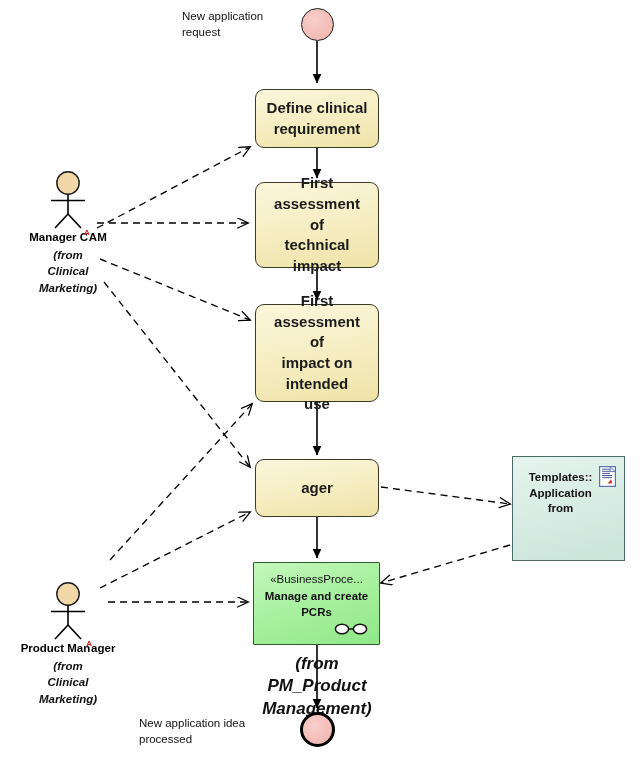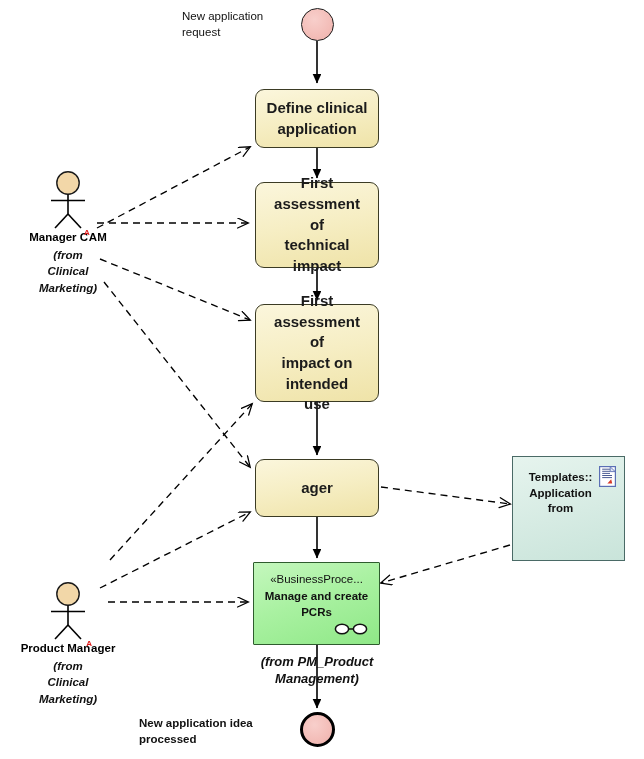--- a/index.html
+++ b/index.html
@@ -174,21 +174,21 @@
     font-style: italic;
     font-weight: 600;
     line-height: 1.42;
     color: #111111;
     white-space: nowrap;
   }
 
   .node-from-label {
     position: absolute;
     text-align: center;
-    font-size: 13px;
+    font-size: 17px;
     font-style: italic;
     font-weight: bold;
     line-height: 1.32;
     color: #111111;
   }
 </style>
 </head>
 <body>
 
 <div id="diagram-canvas">
@@ -237,21 +237,21 @@
   <div class="initial-node" style="left:301px; top:8px; width:33px; height:33px;"></div>
 
   <div class="note-text" style="left:182px; top:8px; width:120px;">
     <div>New application</div>
     <div>request</div>
   </div>
 
   <div class="action-node" style="left:255px; top:89px; width:124px; height:59px;">
     <div class="label-stack">
       <div>Define clinical</div>
-      <div>application</div>
+      <div>requirement</div>
     </div>
   </div>
 
   <div class="action-node" style="left:255px; top:182px; width:124px; height:86px;">
     <div class="label-stack">
       <div>First assessment of</div>
       <div>technical impact</div>
     </div>
   </div>
 
@@ -323,18 +323,18 @@
     <div class="actor-name"><span>Product Man</span><span class="marker-a">A</span><span>ager</span></div>
     <div class="actor-from">
       <div>(from</div>
       <div>Clinical</div>
       <div>Marketing)</div>
     </div>
   </div>
 
   <div class="final-node" style="left:300px; top:712px; width:35px; height:35px;"></div>
 
-  <div class="note-text" style="left:139px; top:715px; width:160px;font-weight:bold;">
+  <div class="note-text" style="left:139px; top:715px; width:160px;">
     <div>New application idea</div>
     <div>processed</div>
   </div>
 
 </div>
 
 </body></html>

